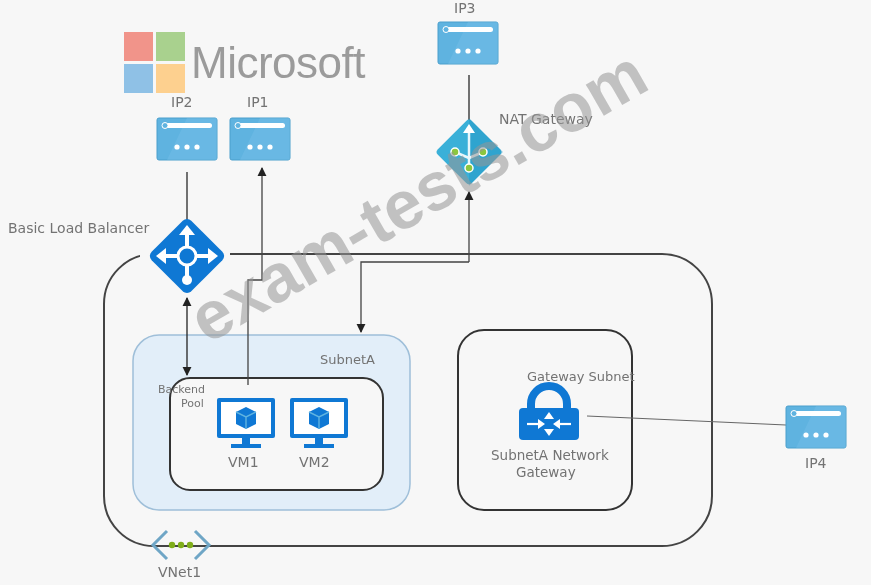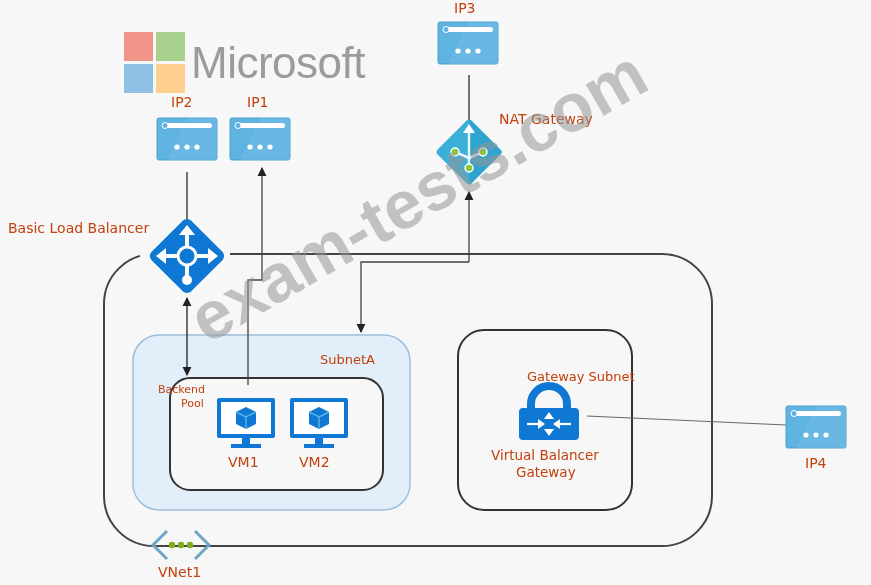--- a/index.html
+++ b/index.html
@@ -1,21 +1,21 @@
 <!DOCTYPE html>
 <html><head>
 <meta charset="utf-8">
 <style>
   html, body { margin: 0; padding: 0; }
   body {
     width: 871px; height: 585px; background: #f7f7f7; position: relative; overflow: hidden;
     font-family: "DejaVu Sans", "Liberation Sans", sans-serif; color: #333;
   }
   #diagram { position: absolute; left: 0; top: 0; }
-  .lbl { position: absolute; font-size: 14px; color: #c2410c; white-space: nowrap; }
+  .lbl { position: absolute; font-size: 14px; color: #737373; white-space: nowrap; }
   .lbl-sm { font-size: 11px; line-height: 13px; }
   .logo { position: absolute; left: 124px; top: 6px; display: flex; align-items: center; margin-top: 26px; }
   .logo-grid { display: grid; grid-template-columns: 29px 29px; grid-gap: 3px; }
   .logo-grid span { display: block; width: 29px; height: 29px; }
   .logo-text { font-family: "Liberation Sans", sans-serif; font-size: 44px; color: #9b9b9b; margin-left: 6px; letter-spacing: -0.5px; }
   .watermark {
     position: absolute; left: 195px; top: 285px; transform: rotate(-30deg); transform-origin: left center;
     font-family: "Liberation Sans", sans-serif; font-weight: bold; font-size: 68px; color: rgba(150,150,150,0.55);
     white-space: nowrap; pointer-events: none;
   }
@@ -141,17 +141,17 @@
 <div class="lbl" style="left:454px;top:0px;">IP3</div>
 <div class="lbl" style="left:805px;top:455px;">IP4</div>
 <div class="lbl" style="left:499px;top:111px;text-align:right;">NAT Gateway</div>
 <div class="lbl" style="left:8px;top:220px;">Basic Load Balancer</div>
 <div class="lbl" style="left:320px;top:352px;font-size:13px;">SubnetA</div>
 <div class="lbl lbl-sm" style="left:158px;top:383px;">Backend</div>
 <div class="lbl lbl-sm" style="left:181px;top:397px;">Pool</div>
 <div class="lbl" style="left:228px;top:454px;">VM1</div>
 <div class="lbl" style="left:299px;top:454px;">VM2</div>
 <div class="lbl" style="left:527px;top:346px;font-size:13px;margin-top:23px;">Gateway Subnet</div>
-<div class="lbl" style="left:491px;top:447px;font-size:13.5px;">Virtual Balancer</div>
+<div class="lbl" style="left:491px;top:447px;font-size:13.5px;">SubnetA Network</div>
 <div class="lbl" style="left:516px;top:464px;font-size:13.5px;">Gateway</div>
 <div class="lbl" style="left:158px;top:564px;">VNet1</div>
 
 <div class="watermark">exam-tests.com</div>
 
 </body></html>

